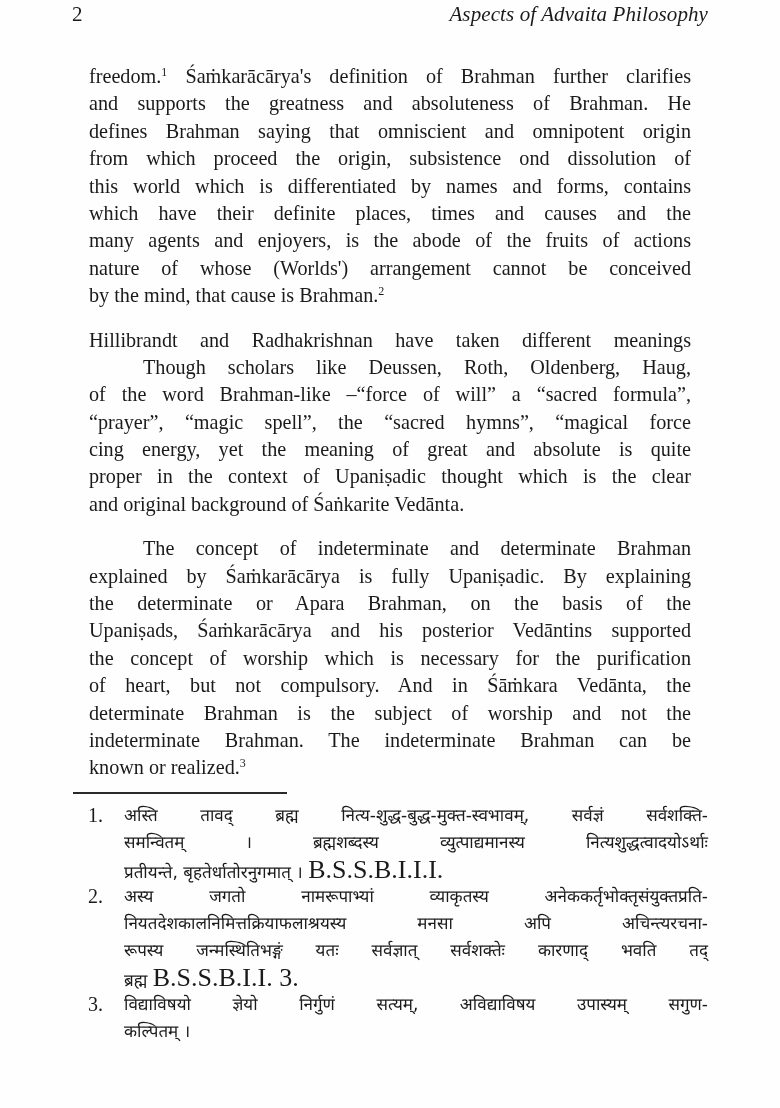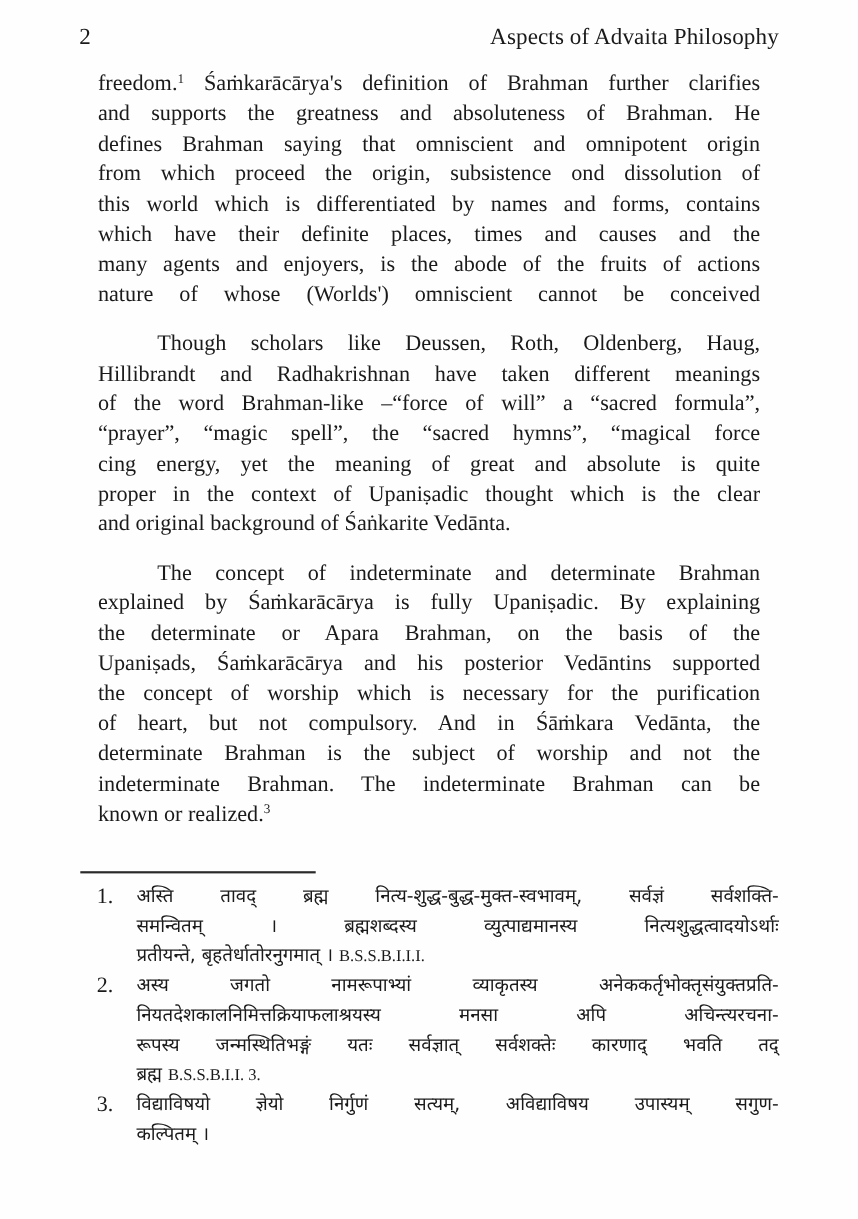--- a/index.html
+++ b/index.html
@@ -29,22 +29,22 @@
       height: 28px;
       display: flex;
       justify-content: space-between;
       align-items: baseline;
       font-size: 21px;
     }
     .running-head .page-num {
       font-style: normal;
     }
     .running-head .book-title {
+      font-style: italic;
       letter-spacing: 0.1px;
-      margin-top: 19px;
     }
     .body-text {
       position: absolute;
       left: 72px;
       top: 46px;
       width: 636px;
       font-size: 20.2px;
       line-height: 27.4px;
     }
     .line {
@@ -106,21 +106,21 @@
       text-align-last: justify;
       height: 27px;
       font-family: "DejaVu Sans", sans-serif;
       font-size: 17px;
     }
     .fn .fn-line.last {
       text-align-last: left;
     }
     .fn .ref {
       font-family: "Liberation Serif", "DejaVu Serif", serif;
-      font-size: 15px;
+      font-size: 26px;
     }
     .fn3-source {
       position: absolute;
       right: 72px;
       top: 1099px;
       font-size: 16px;
       margin-top: 32px;
     }
   </style>
 </head>
@@ -136,26 +136,27 @@
   <div class="body-text">
 
     <div class="para">
       <span class="line"><span>freedom.</span><sup>1</sup><span> Śaṁkarācārya's definition of Brahman further clarifies</span></span>
       <span class="line">and supports the greatness and absoluteness of Brahman. He</span>
       <span class="line">defines Brahman saying that omniscient and omnipotent origin</span>
       <span class="line">from which proceed the origin, subsistence ond dissolution of</span>
       <span class="line">this world which is differentiated by names and forms, contains</span>
       <span class="line">which have their definite places, times and causes and the</span>
       <span class="line">many agents and enjoyers, is the abode of the fruits of actions</span>
-      <span class="line">nature of whose (Worlds') omniscient cannot be conceived</span>
+      <span class="line">nature of whose (Worlds') arrangement cannot be conceived</span>
+      <span class="line last"><span>by the mind, that cause is Brahman.</span><sup>2</sup></span>
     </div>
 
     <div class="para">
+      <span class="line">Hillibrandt and Radhakrishnan have taken different meanings</span>
       <span class="line indent">Though scholars like Deussen, Roth, Oldenberg, Haug,</span>
-      <span class="line">Hillibrandt and Radhakrishnan have taken different meanings</span>
       <span class="line">of the word Brahman-like –“force of will” a “sacred formula”,</span>
       <span class="line">“prayer”, “magic spell”, the “sacred hymns”, “magical force</span>
       <span class="line">cing energy, yet the meaning of great and absolute is quite</span>
       <span class="line">proper in the context of Upaniṣadic thought which is the clear</span>
       <span class="line last">and original background of Śaṅkarite Vedānta.</span>
     </div>
 
     <div class="para">
       <span class="line indent">The concept of indeterminate and determinate Brahman</span>
       <span class="line">explained by Śaṁkarācārya is fully Upaniṣadic. By explaining</span>

